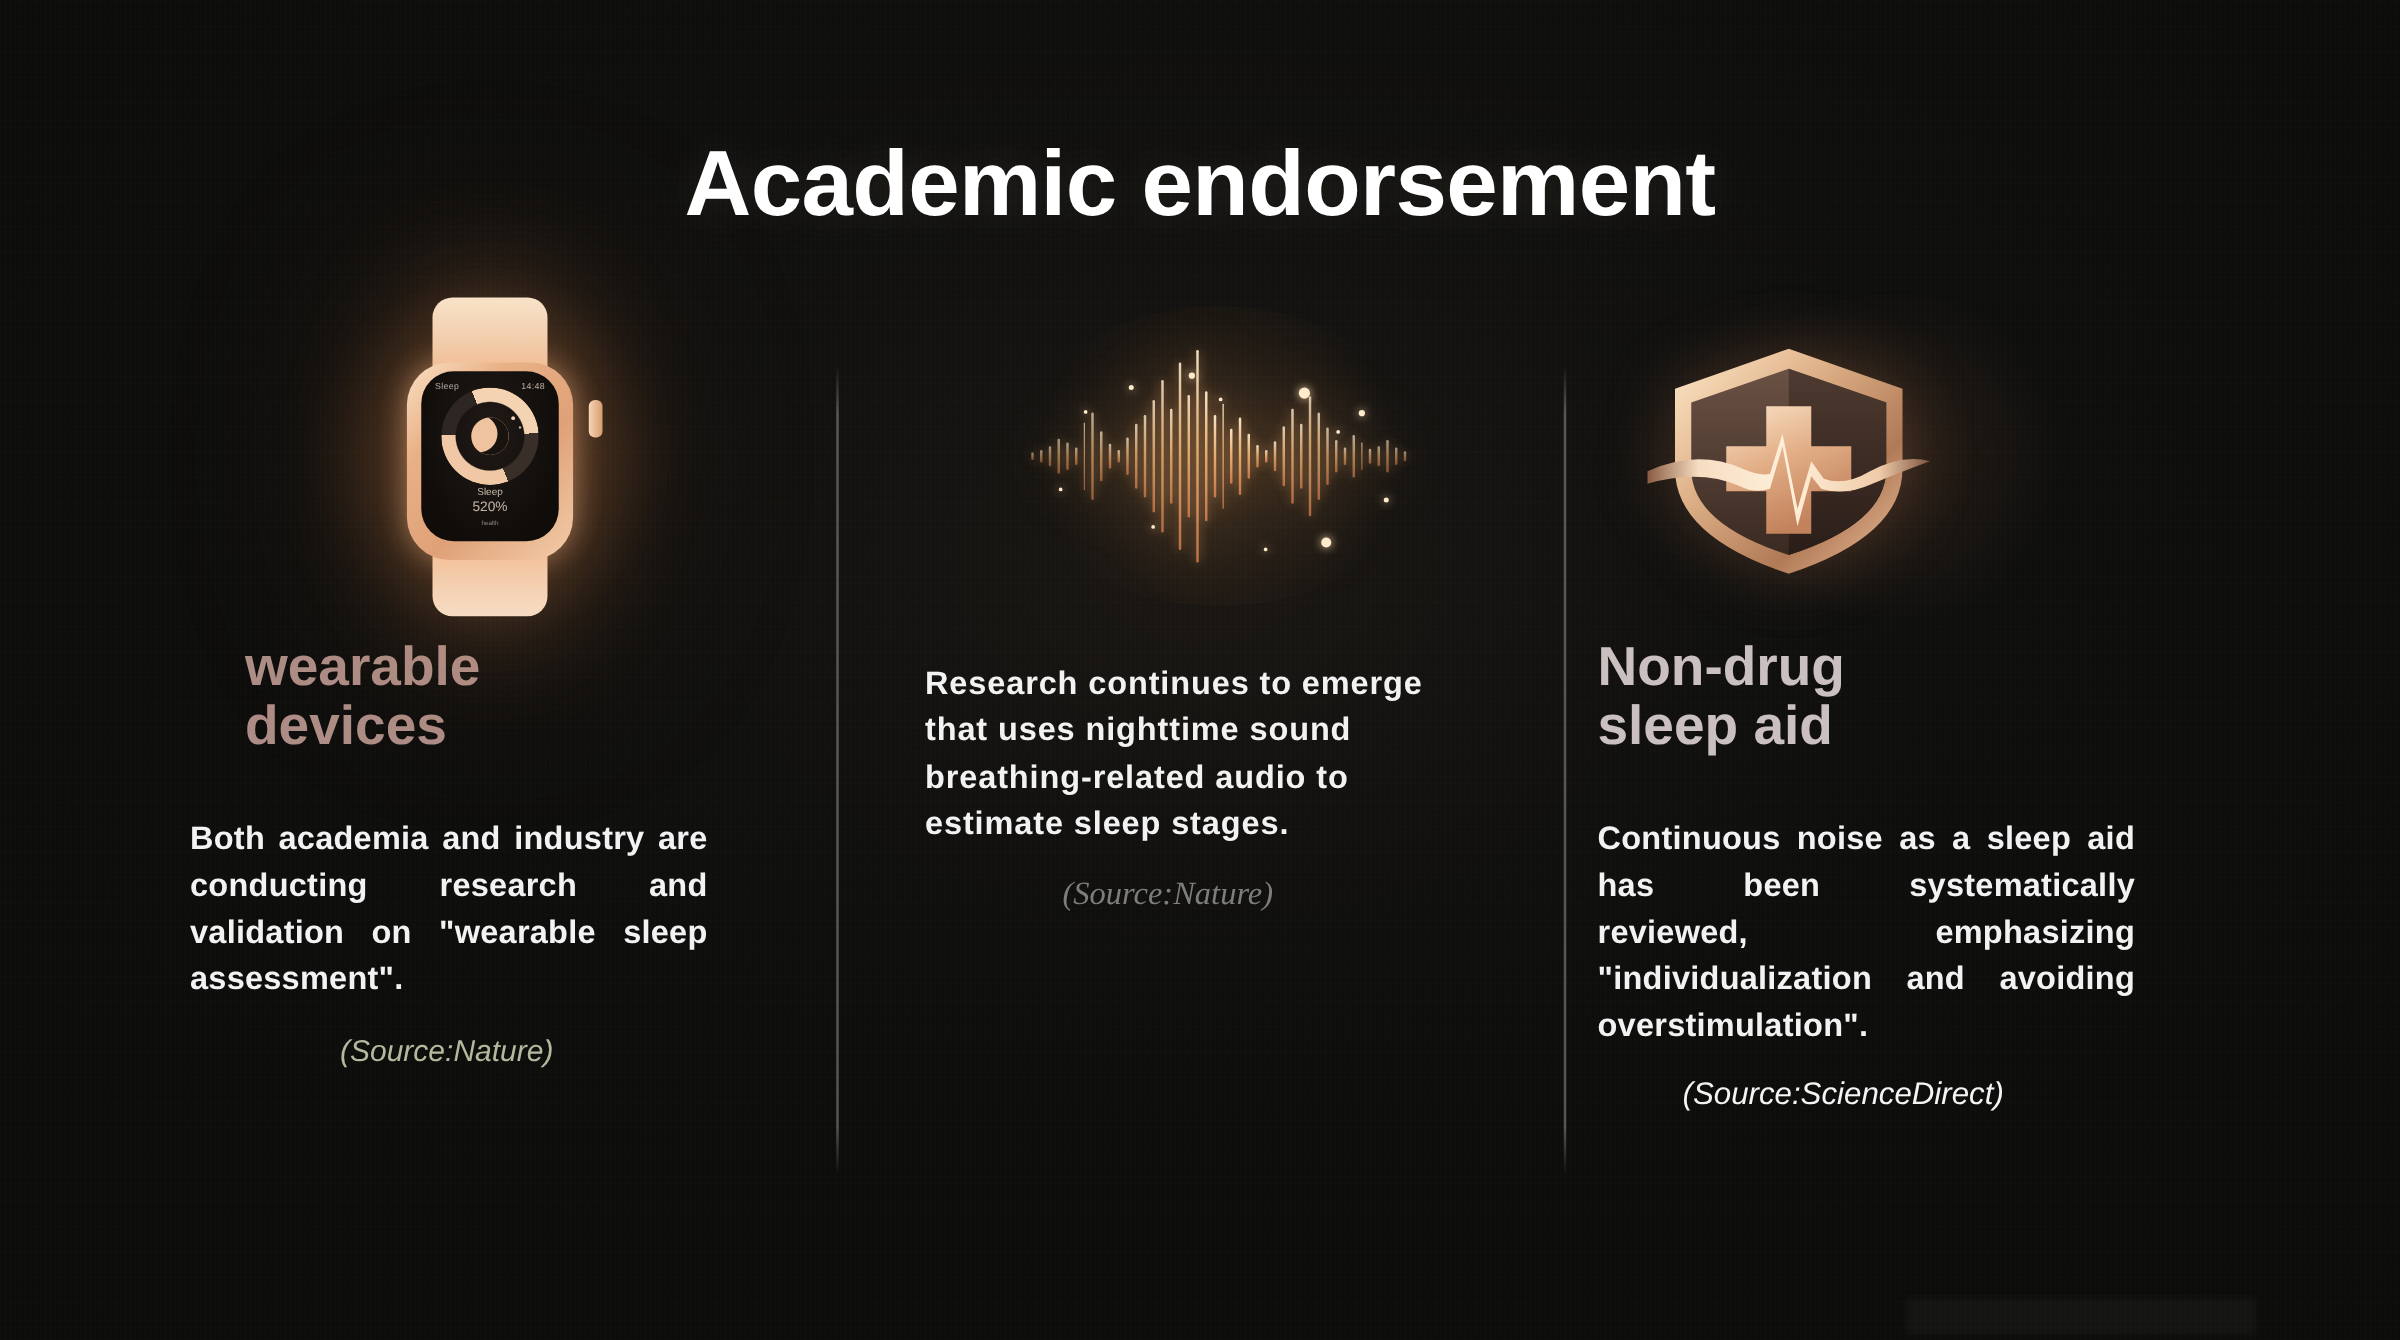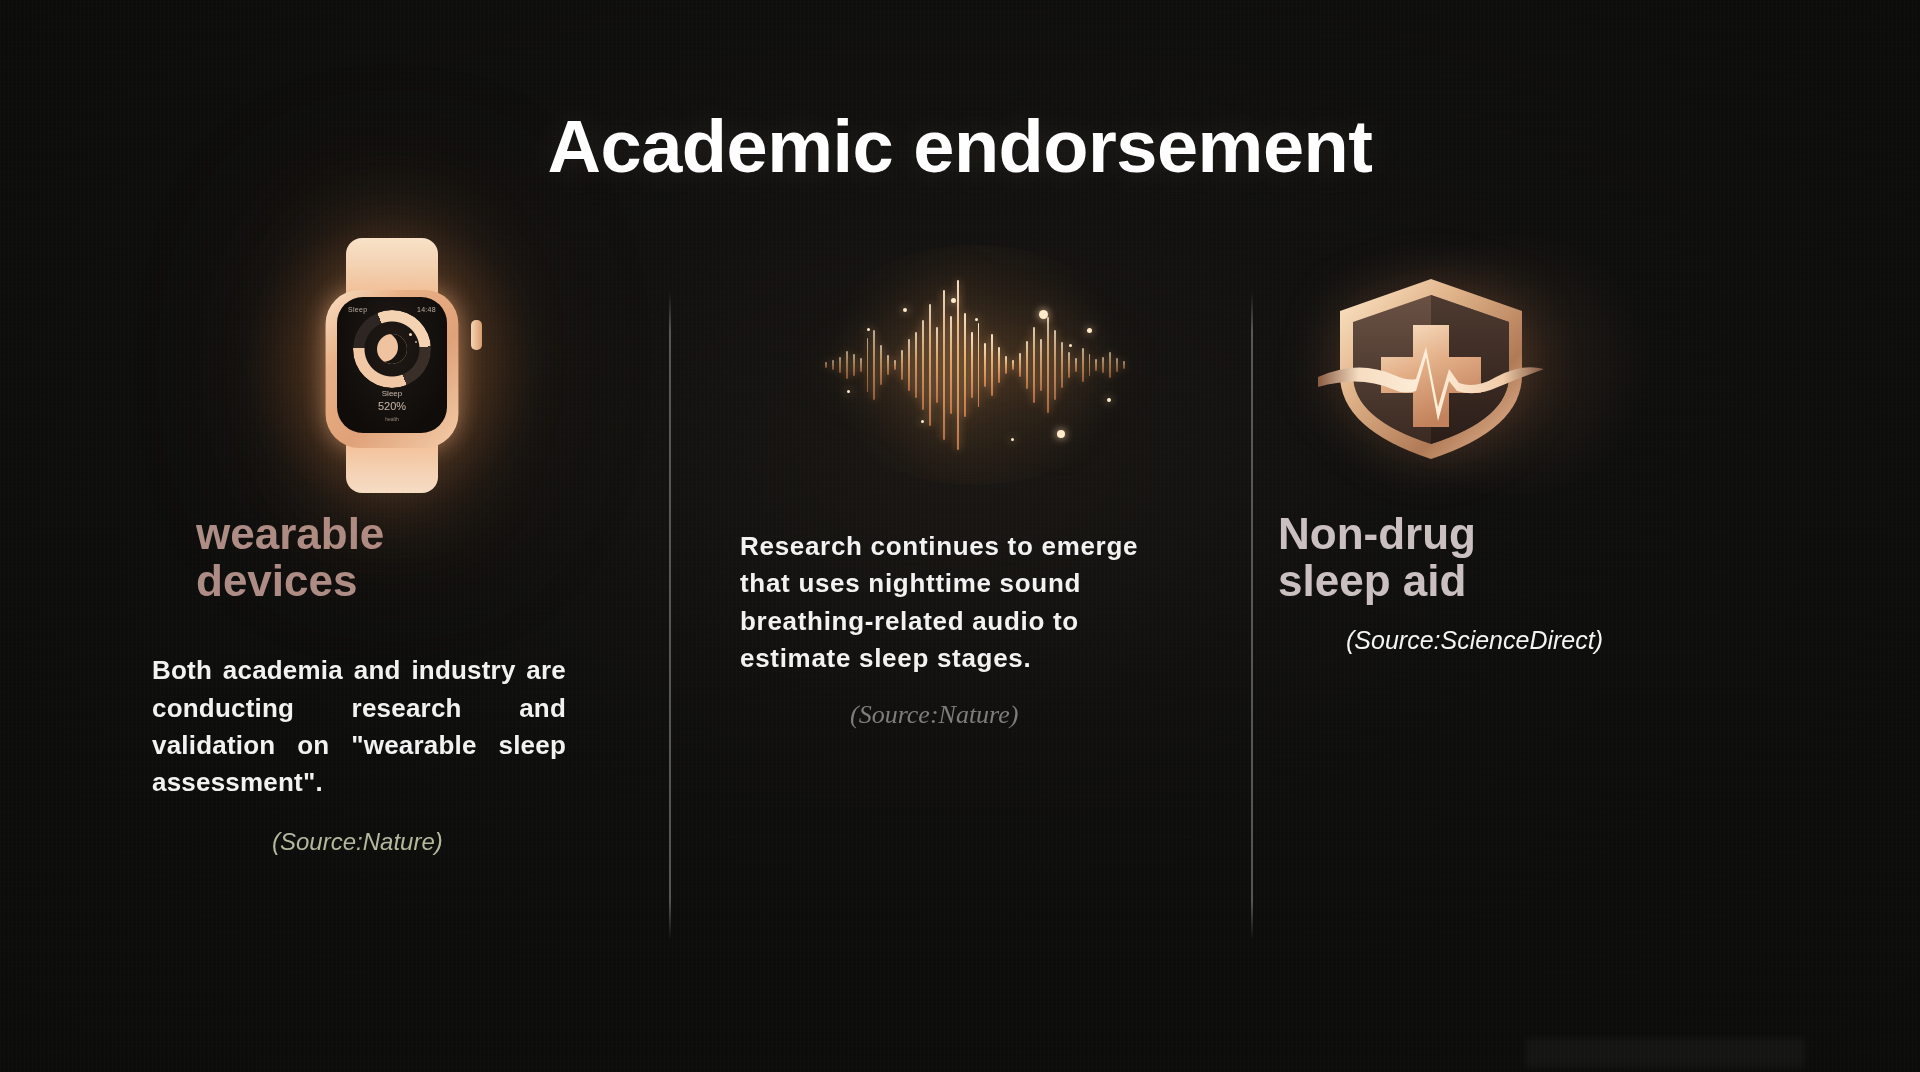--- a/index.html
+++ b/index.html
@@ -423,17 +423,18 @@
             <path d="M97 60 H133 V92 H165 V128 H133 V162 H97 V128 H65 V92 H97 Z" fill="url(#gCross)"></path>
 
             <path d="M2 112 Q42 94 78 110 Q92 116 100 114 L110 82 L122 142 L133 104 L143 118 Q160 124 180 112 Q206 98 228 104
                      Q206 112 182 122 Q160 132 141 126 L133 116 L122 156 L110 92 L100 126 Q88 130 76 124 Q44 110 2 122 Z" fill="url(#gWaveLine)"></path>
           </svg>
         </div>
       </div>
 
       <div class="heading">Non-drug
 sleep aid</div>
+      <p class="body-text">Continuous noise as a sleep aid has been systematically reviewed, emphasizing "individualization and avoiding overstimulation".</p>
       <div class="source">(Source:ScienceDirect)</div>
     </div>
 
   </div>
 </div>
 
 </body></html>

